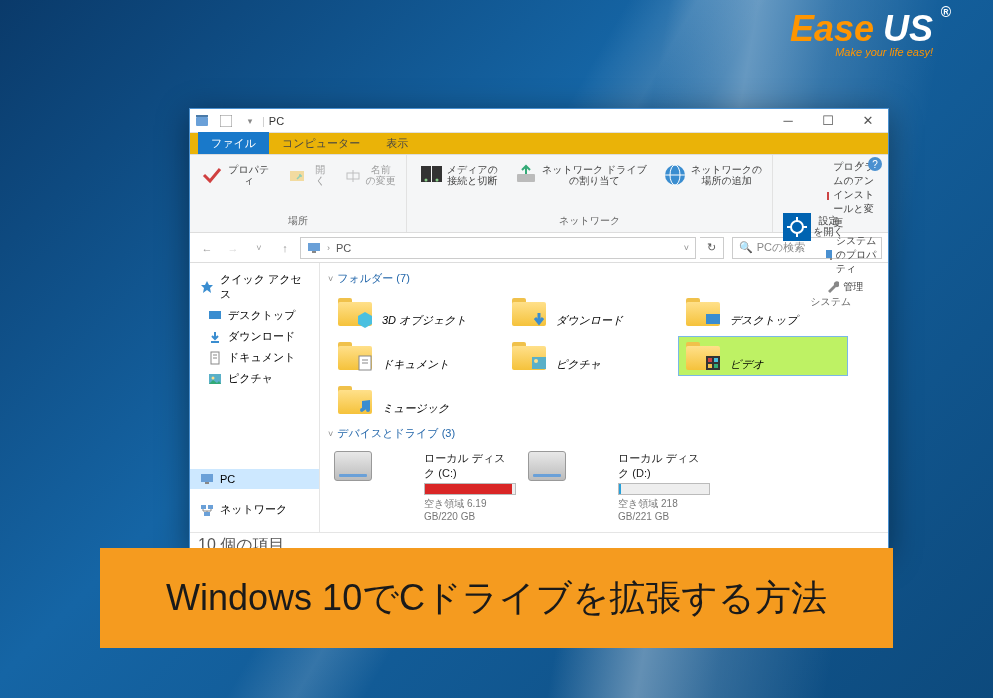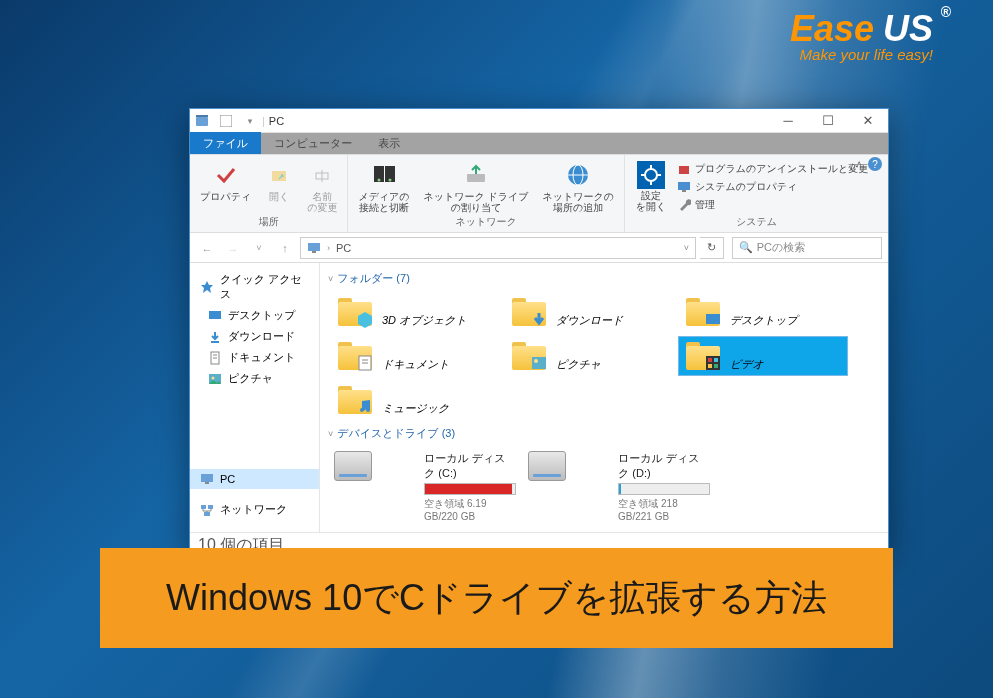--- a/index.html
+++ b/index.html
@@ -10,43 +10,43 @@
   linear-gradient(120deg, transparent 45%, rgba(255,255,255,0.15) 50%, transparent 55%),
   linear-gradient(100deg, transparent 60%, rgba(255,255,255,0.35) 68%, rgba(255,255,255,0.15) 75%, transparent 85%);
   pointer-events: none; }
 
 
 .logo { position: absolute; top: 8px; right: 60px; color: #fff; text-align: right; }
 .logo-main { font-size: 36px; font-weight: bold; font-style: italic; position: relative; }
 .logo-main .ease { color: #ff9500; }
 .logo-main .us { color: #fff; margin-left: 9px; }
 .logo-main .reg { font-size: 14px; position: absolute; top: -4px; right: -18px; font-style: normal; }
-.logo-sub { color: #ff9500; font-size: 15px; font-style: italic; margin-top: -4px; }
+.logo-sub { color: #ff9500; font-size: 11px; font-style: italic; margin-top: -4px; }
 
 
 .window { position: absolute; left: 189px; top: 108px; width: 700px; height: 445px; background: #fff; border: 1px solid #4a90d0; box-shadow: 0 6px 30px rgba(0,0,0,0.4); display: flex; flex-direction: column; }
 
 
 .titlebar { height: 24px; background: #fff; display: flex; align-items: center; border-bottom: 1px solid #e0e0e0; font-size: 11px; }
 .tb-icon { width: 16px; height: 16px; margin: 0 4px; display: flex; align-items: center; justify-content: center; }
 .tb-title { flex: 1; padding-left: 4px; color: #333; }
 .tb-btn { width: 40px; height: 24px; display: flex; align-items: center; justify-content: center; color: #555; font-size: 13px; cursor: default; }
 
 
-.tabs { height: 22px; display: flex; align-items: flex-end; background: #a3a3a3; border-bottom: 1px solid #ddd; font-size: 11px; }
+.tabs { height: 22px; display: flex; align-items: flex-end; background: #eab308; border-bottom: 1px solid #ddd; font-size: 11px; padding-left: 8px; }
 .tab { padding: 3px 12px; border: 1px solid transparent; border-bottom: none; cursor: default; }
 .tab.active { background: #1979ca; color: #fff; }
 .tab.plain { color: #444; }
 
 
 .ribbon { height: 78px; background: #f5f6f7; border-bottom: 1px solid #ddd; display: flex; font-size: 10px; color: #444; }
 .rgroup { border-right: 1px solid #e2e2e2; padding: 4px 6px; display: flex; flex-direction: column; justify-content: space-between; }
 .rgroup-label { text-align: center; color: #666; font-size: 10px; }
 .rgroup-top { display: flex; gap: 6px; }
-.rbtn { display: flex; flex-direction: column; align-items: center; justify-content: flex-start; gap: 2px; padding: 2px 4px; text-align: center; min-width: 40px; }
+.rbtn { display: flex; flex-direction: row; align-items: center; justify-content: flex-start; gap: 2px; padding: 2px 4px; text-align: center; min-width: 40px; }
 .rbtn .ricon { width: 28px; height: 28px; display: flex; align-items: center; justify-content: center; }
 .rbtn.small { min-width: 32px; }
 .rbtn span { line-height: 1.1; }
 .rline { display: flex; align-items: center; gap: 4px; padding: 1px 0; font-size: 10px; color: #444; }
 .rline .sicon { width: 14px; height: 14px; }
 
 
 .addr { height: 30px; border-bottom: 1px solid #ddd; display: flex; align-items: center; padding: 0 6px; gap: 4px; font-size: 11px; color: #555; }
 .navbtn { width: 22px; height: 22px; display: flex; align-items: center; justify-content: center; color: #999; }
 .addr-path { flex: 1; height: 22px; border: 1px solid #ccc; display: flex; align-items: center; padding: 0 6px; gap: 6px; }
@@ -62,21 +62,21 @@
 .sb-item.sel { background: #cde8ff; }
 .sb-icon { width: 14px; height: 14px; flex-shrink: 0; }
 .sb-spacer { height: 10px; }
 
 
 .content { flex: 1; overflow: auto; padding: 4px 8px; font-size: 11px; }
 .section-hdr { color: #26a; font-size: 11px; padding: 4px 0; display: flex; align-items: center; gap: 4px; }
 .section-hdr .chev { font-size: 9px; color: #888; }
 .folder-grid { display: flex; flex-wrap: wrap; }
 .folder-item { width: 170px; display: flex; align-items: flex-end; gap: 8px; padding: 4px 6px; margin: 2px; font-style: italic; }
-.folder-item.sel { border: 1px solid #7ab8e8; background: #0ea5e9; padding: 3px 5px; }
+.folder-item.sel { border: 1px solid #7ab8e8; background: #bef264; padding: 3px 5px; }
 .folder-icon { width: 38px; height: 32px; position: relative; flex-shrink: 0; }
 .fldr { position: absolute; inset: 0; }
 .fldr-tab { position: absolute; left: 2px; top: 2px; width: 14px; height: 6px; background: #f0c14b; border-radius: 2px 2px 0 0; }
 .fldr-body { position: absolute; left: 2px; top: 6px; right: 2px; bottom: 2px; background: linear-gradient(#ffe08a, #f5c23b); border-radius: 2px; }
 .fldr-overlay { position: absolute; right: 0px; bottom: 0px; width: 18px; height: 18px; }
 .drive-item { width: 190px; display: flex; gap: 8px; padding: 4px; margin: 2px; }
 .drive-icon { width: 38px; height: 30px; background: linear-gradient(#e8e8e8, #bcbcbc); border: 1px solid #999; border-radius: 3px; position: relative; flex-shrink: 0; }
 .drive-icon::after { content: ''; position: absolute; left: 4px; right: 4px; bottom: 3px; height: 3px; background: #6aa0d8; border-radius: 1px; }
 .drive-info { flex: 1; margin-left: 44px; }
 .drive-name { color: #222; }

